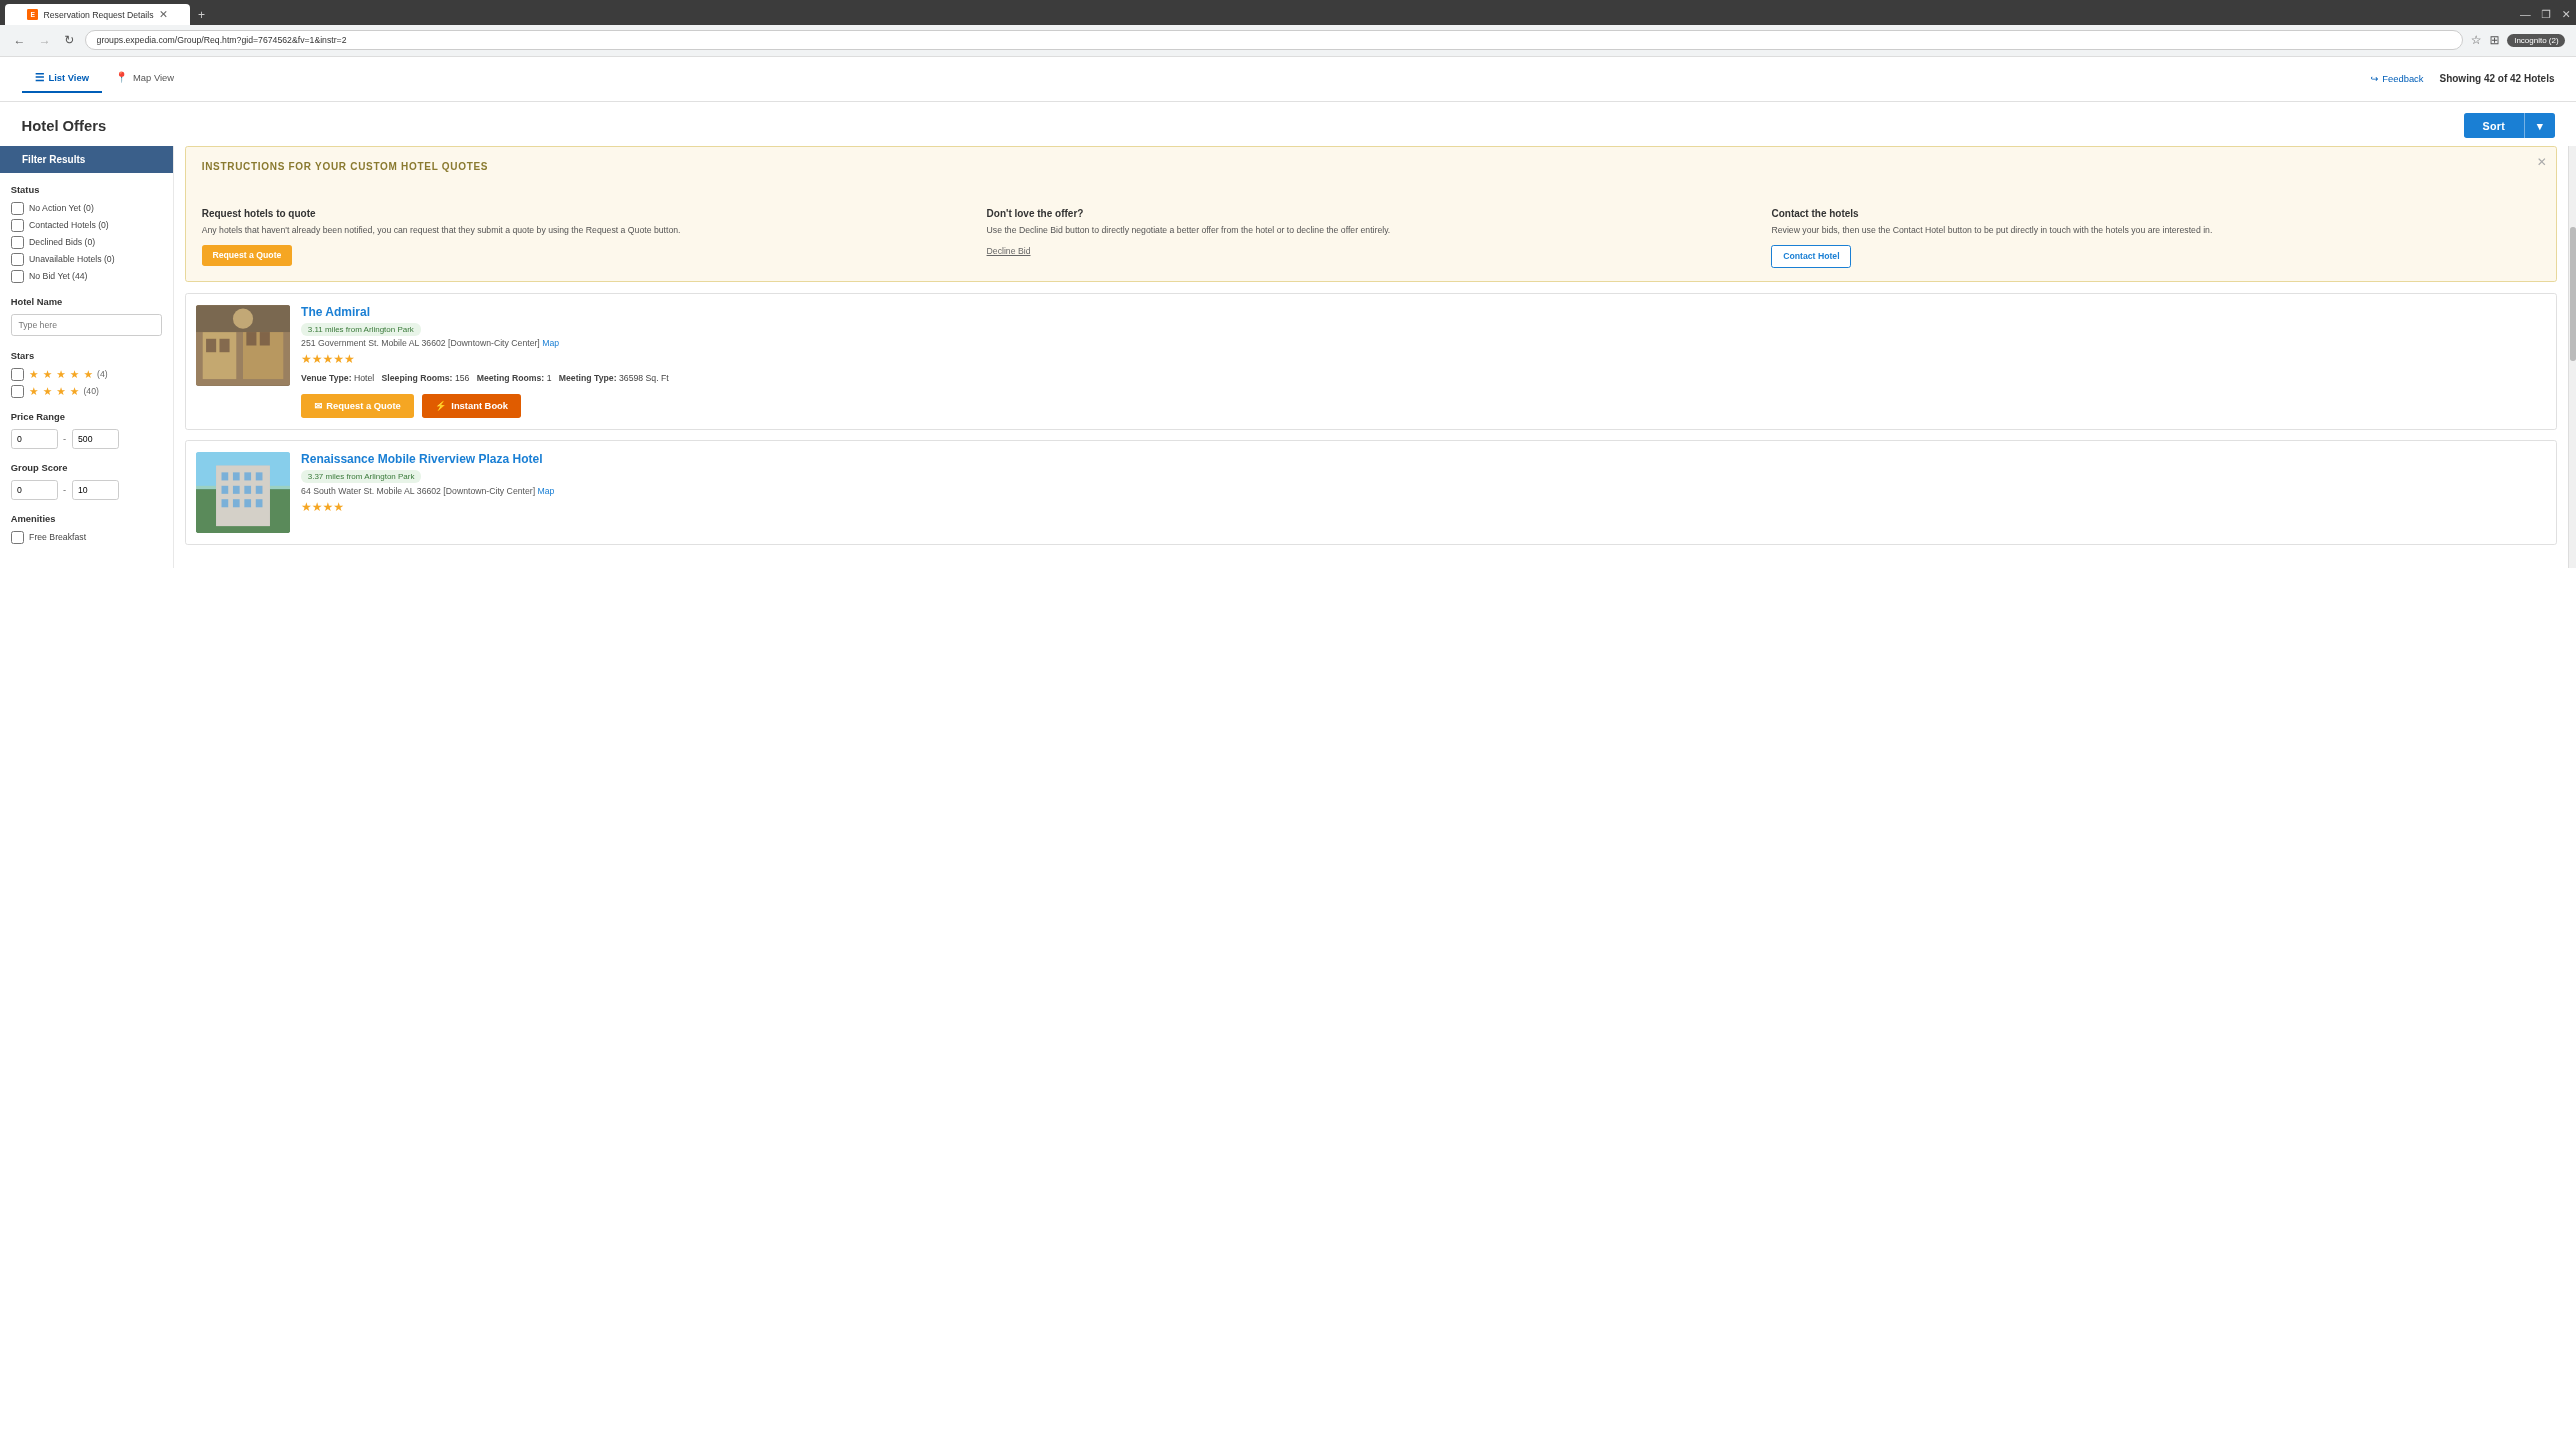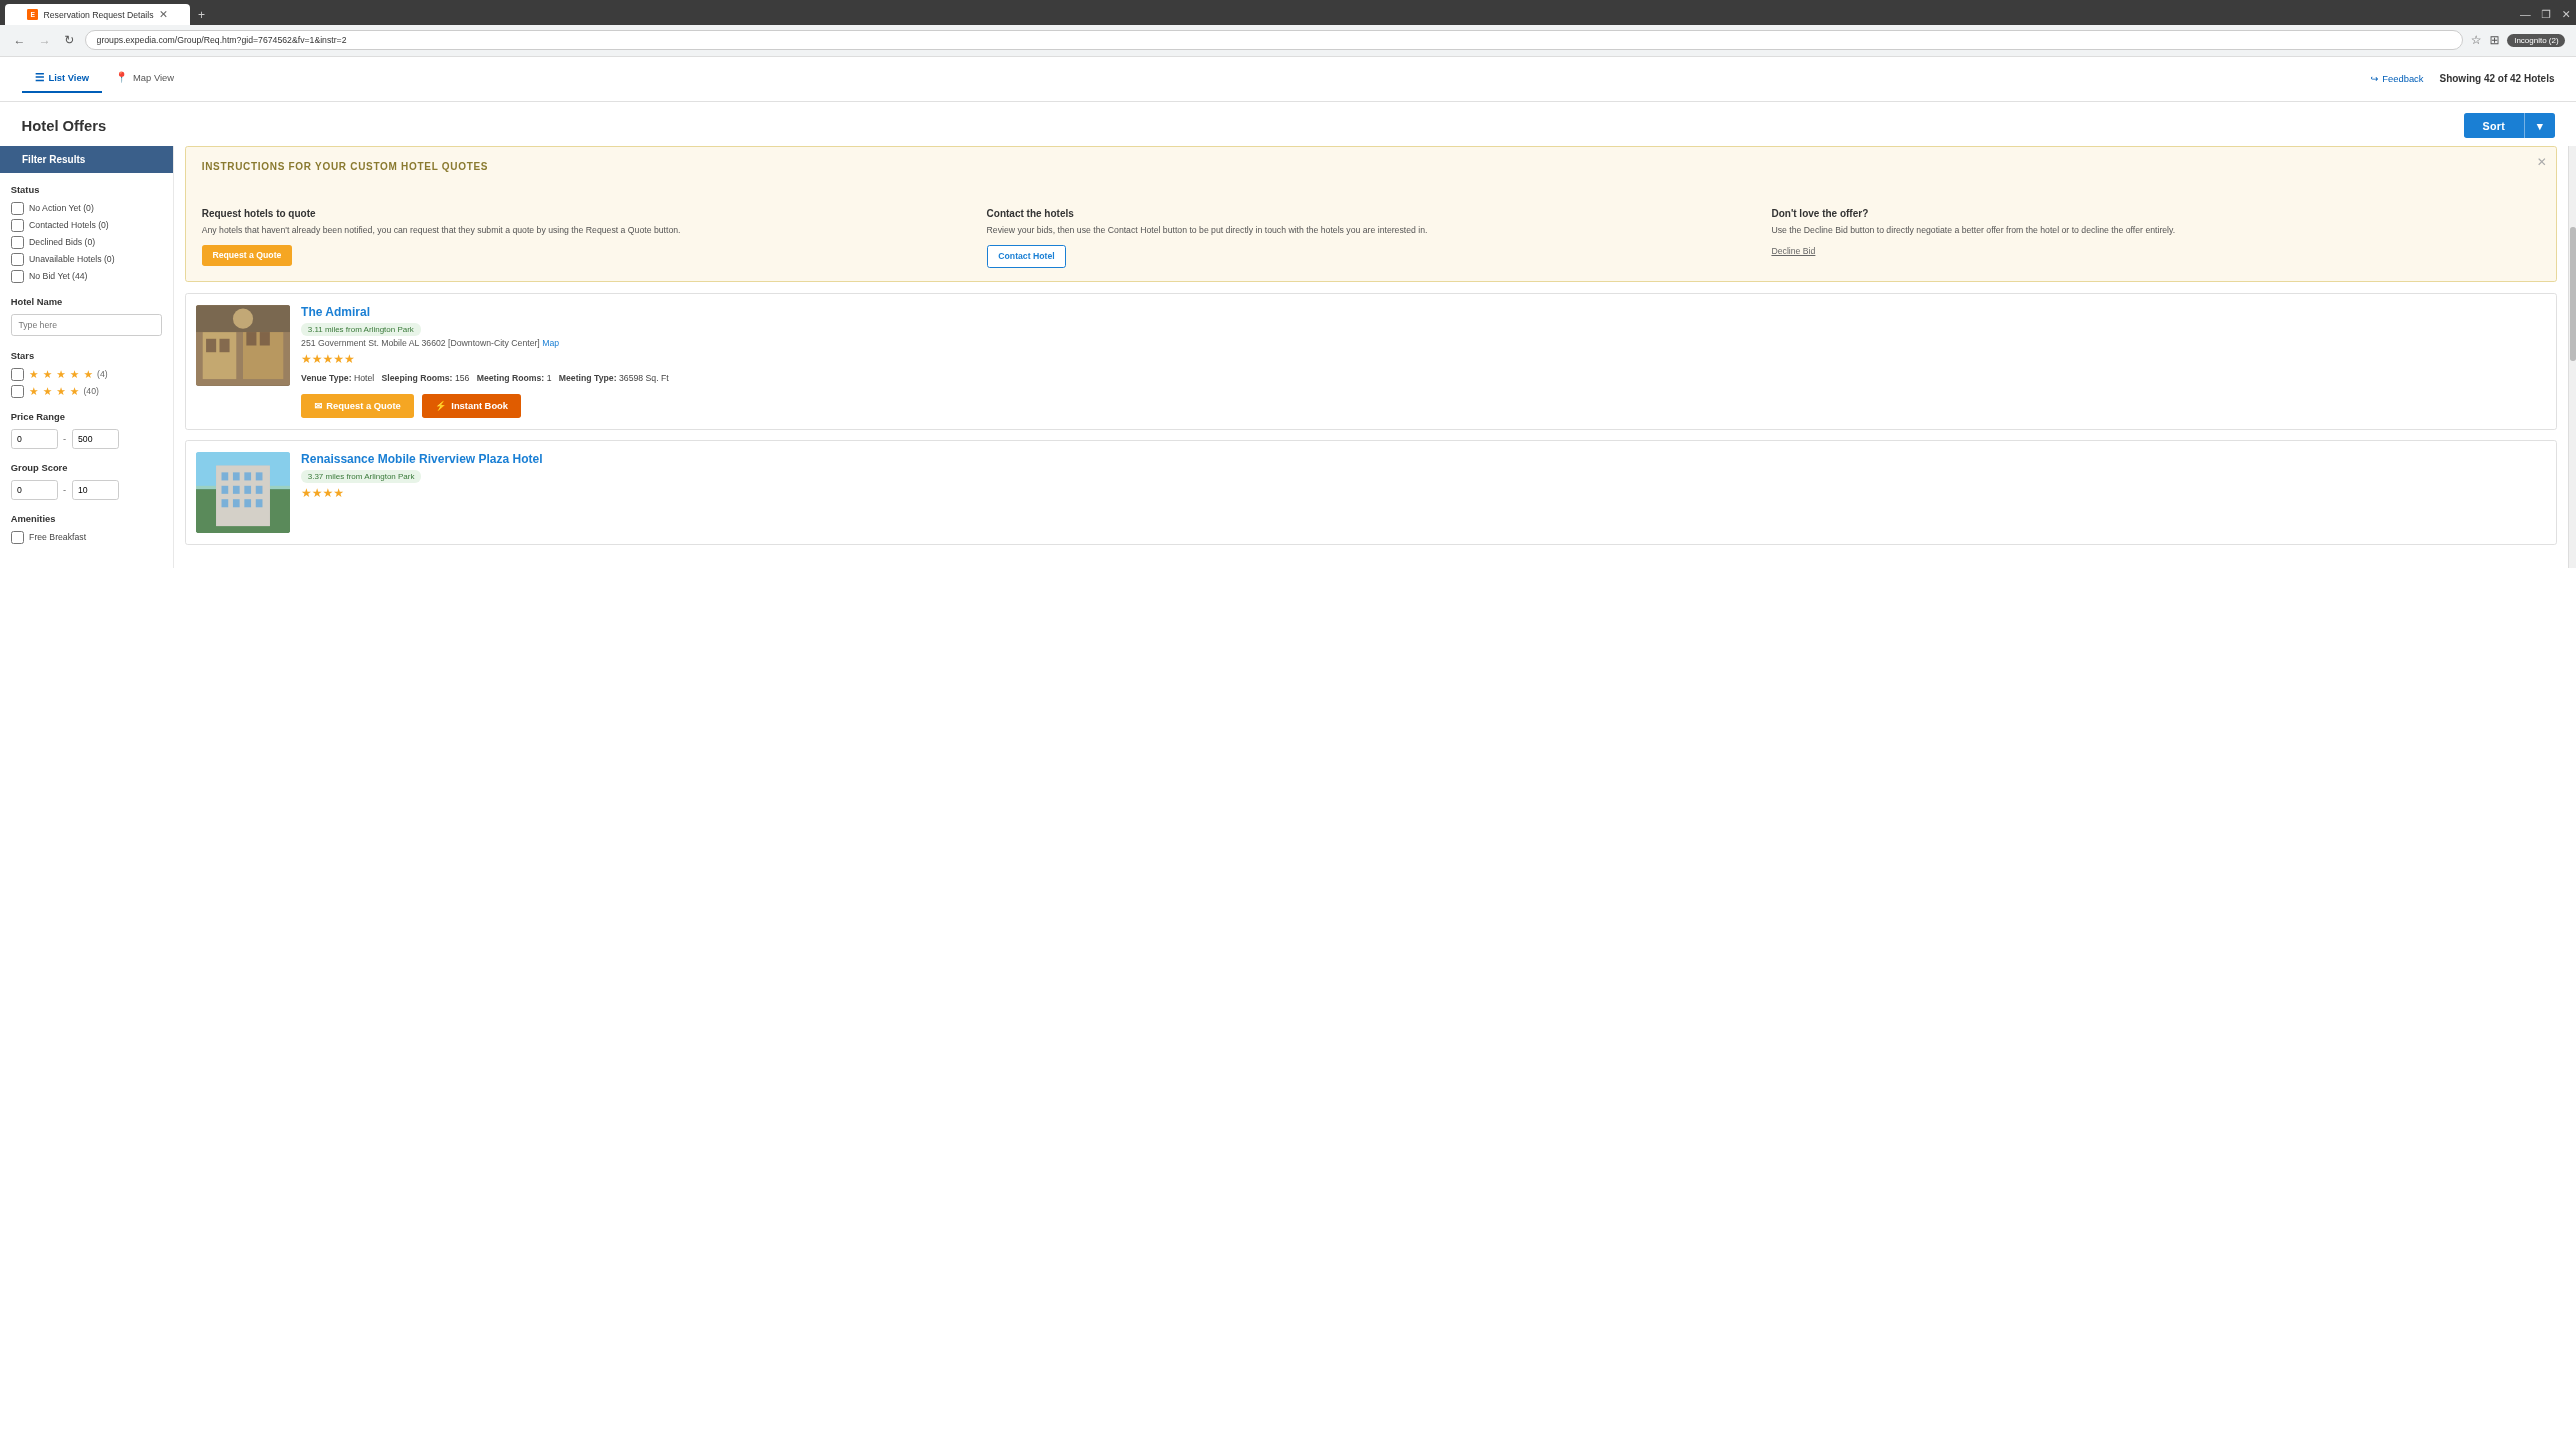--- a/index.html
+++ b/index.html
@@ -467,28 +467,28 @@
     <div class="instructions-box">
       <div class="instructions-title">INSTRUCTIONS FOR YOUR CUSTOM HOTEL QUOTES</div>
       <button class="instructions-close">✕</button>
       <div class="instructions-cols">
         <div class="instructions-col">
           <div class="instr-col-title">Request hotels to quote</div>
           <div class="instr-col-text">Any hotels that haven't already been notified, you can request that they submit a quote by using the Request a Quote button.</div>
           <button class="instr-btn-quote">Request a Quote</button>
         </div>
         <div class="instructions-col">
+          <div class="instr-col-title">Don't love the offer?</div>
+          <div class="instr-col-text">Use the Decline Bid button to directly negotiate a better offer from the hotel or to decline the offer entirely.</div>
+          <button class="instr-btn-decline">Decline Bid</button>
+        </div>
+        <div class="instructions-col">
           <div class="instr-col-title">Contact the hotels</div>
           <div class="instr-col-text">Review your bids, then use the Contact Hotel button to be put directly in touch with the hotels you are interested in.</div>
           <button class="instr-btn-contact">Contact Hotel</button>
-        </div>
-        <div class="instructions-col">
-          <div class="instr-col-title">Don't love the offer?</div>
-          <div class="instr-col-text">Use the Decline Bid button to directly negotiate a better offer from the hotel or to decline the offer entirely.</div>
-          <button class="instr-btn-decline">Decline Bid</button>
         </div>
       </div>
     </div>
 
     <div class="hotel-card">
       <div class="hotel-card-inner">
         <div class="hotel-image">
           <div class="hotel-image-placeholder">
 
             <svg width="94" height="81" viewBox="0 0 140 120" xmlns="http://www.w3.org/2000/svg">
@@ -559,20 +559,24 @@
               <rect x="72" y="70" width="10" height="12" fill="#7ab0d8"></rect>
               <rect x="89" y="70" width="10" height="12" fill="#7ab0d8"></rect>
             </svg>
           </div>
         </div>
         <div class="hotel-info">
           <a class="hotel-name">Renaissance Mobile Riverview Plaza Hotel</a>
           <div>
             <span class="hotel-distance">3.37 miles from Arlington Park</span>
           </div>
+          <div class="hotel-address">
+            <span>64 South Water St. Mobile AL 36602 [Downtown-City Center] </span>
+            <a class="map-link">Map</a>
+          </div>
           <div class="stars-display">★★★★</div>
         </div>
       </div>
     </div>
 
   </div>
 
   <div class="right-scrollbar">
     <div class="scrollbar-thumb"></div>
   </div>

